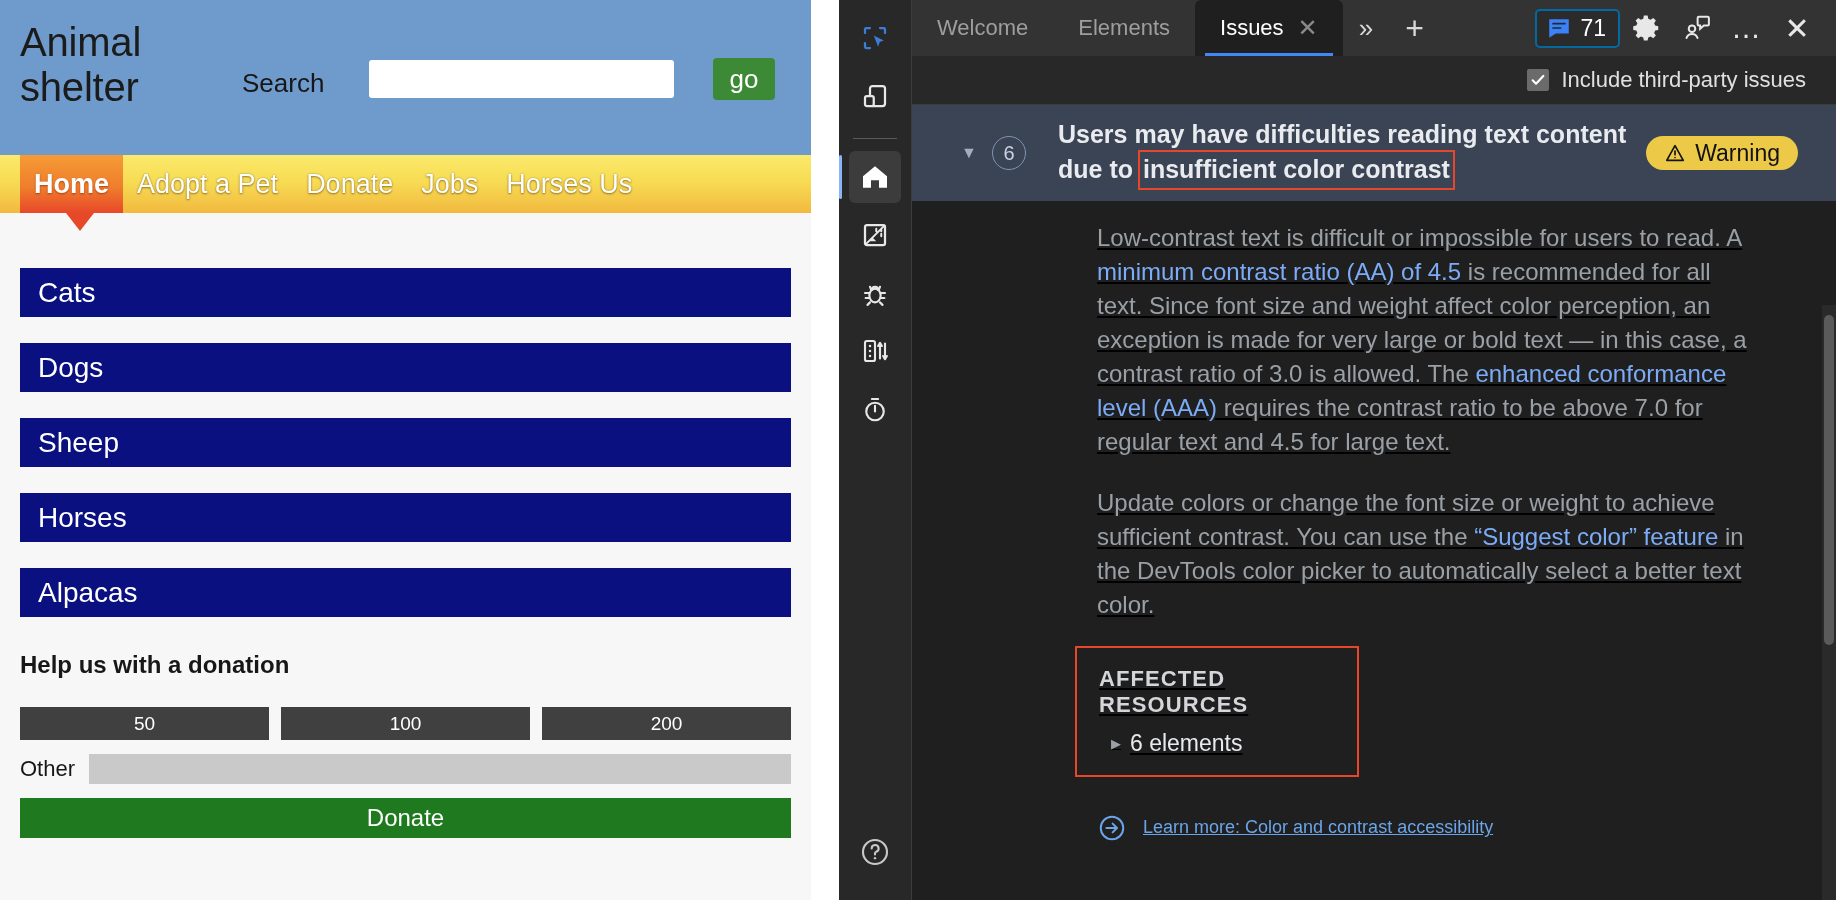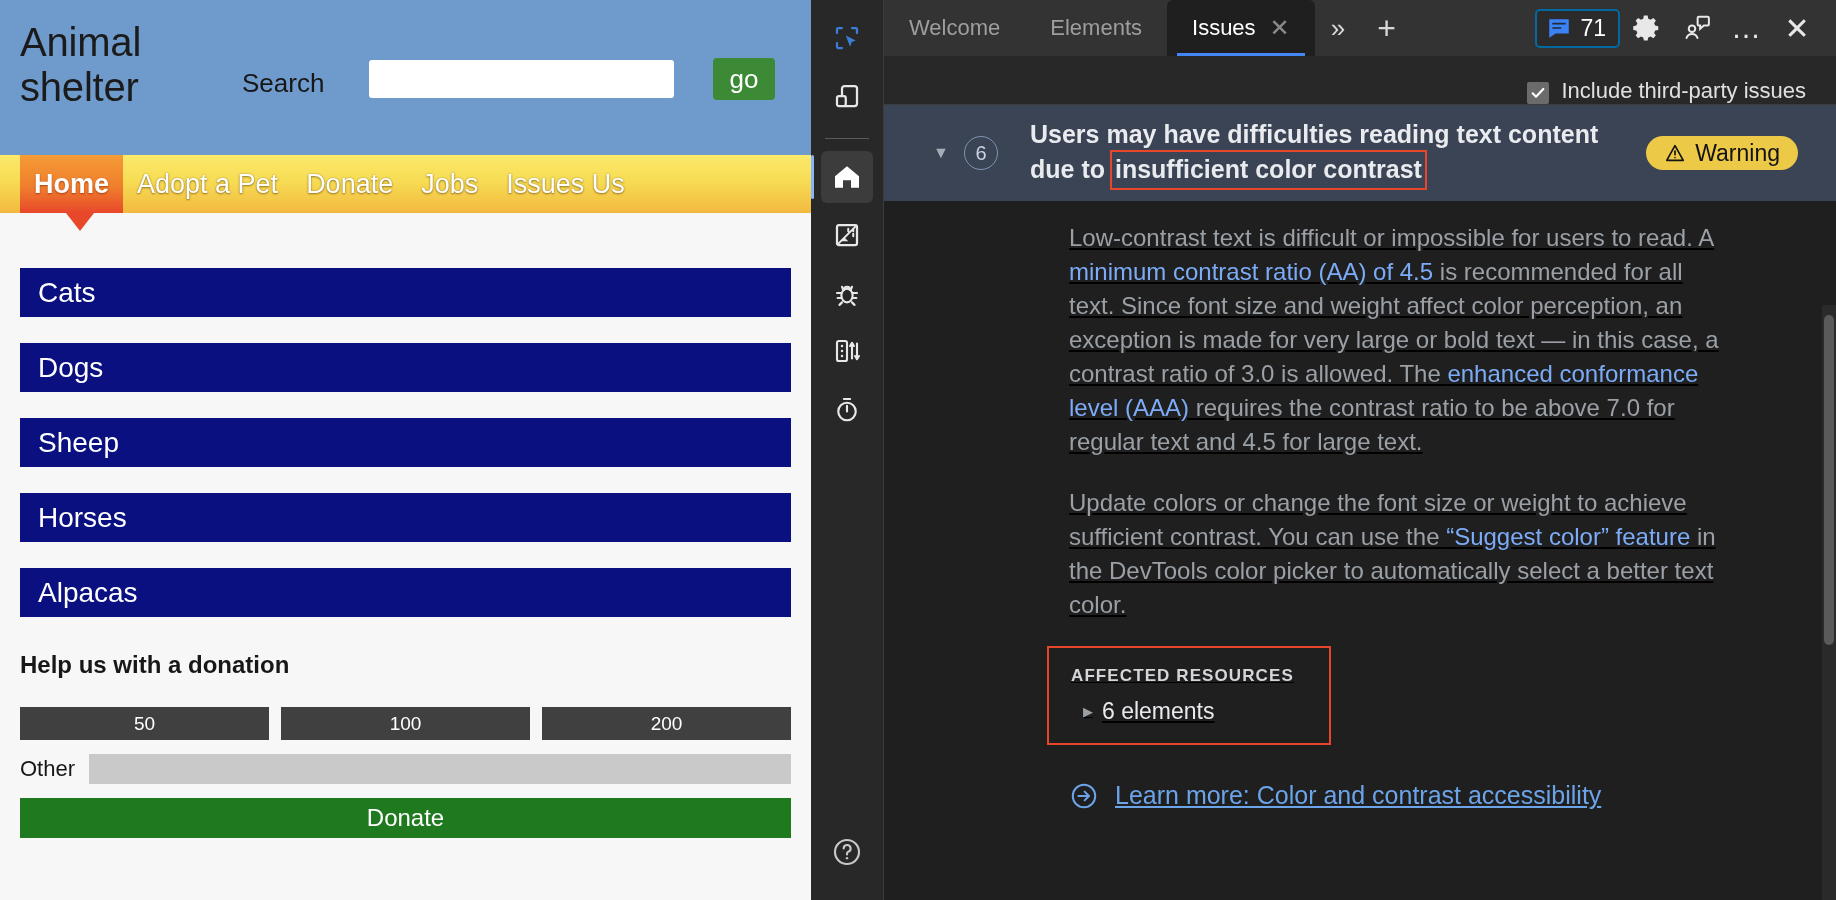--- a/index.html
+++ b/index.html
@@ -198,20 +198,21 @@
   }
 
   
   .devtools {
     flex: 1 1 auto;
     display: flex;
     background: #f9a8d4;
     height: 900px;
     position: relative;
     overflow: hidden;
+    margin-left: 28px;
   }
   .icon-rail {
     width: 72px;
     flex: 0 0 72px;
     background: #282828;
     border-right: 1px solid #3c3c3c;
     display: flex;
     flex-direction: column;
     align-items: center;
     padding-top: 12px;
@@ -340,21 +341,21 @@
     cursor: pointer;
     border-radius: 4px;
   }
 
   .thirdparty-bar {
     height: 48px;
     flex: 0 0 48px;
     background: #282828;
     border-bottom: 1px solid #3c3c3c;
     display: flex;
-    align-items: flex-end;
+    align-items: center;
     justify-content: flex-end;
     padding-right: 30px;
     gap: 12px;
   }
   .tp-check {
     width: 22px;
     height: 22px;
     background: #6b6b6b;
     border-radius: 2px;
     display: flex;
@@ -451,21 +452,21 @@
   .affected-box {
     margin-left: 165px;
     margin-top: 4px;
     outline: 2px solid #e8462a;
     width: 280px;
     padding: 18px 0 18px 22px;
     box-sizing: border-box;
   }
   .affected-title {
     color: #d4d6d9;
-    font-size: 17px;
+    font-size: 22px;
     letter-spacing: 1.1px;
     font-weight: bold;
     margin-bottom: 12px;
   }
   .affected-row {
     display: flex;
     align-items: center;
     gap: 9px;
     color: #e8eaed;
     font-size: 23px;
@@ -476,21 +477,21 @@
     color: #9aa0a6;
     font-size: 13px;
   }
   .learn-more {
     display: flex;
     align-items: center;
     gap: 16px;
     margin-left: 185px;
     margin-top: 38px;
     color: #6ba4e8;
-    font-size: 25px;
+    font-size: 18px;
     cursor: pointer;
   }
   .learn-more-text { text-decoration: underline; }
 
   .scrollbar-track {
     position: absolute;
     right: 0;
     top: 104px;
     bottom: 0;
     width: 14px;
@@ -519,21 +520,21 @@
       <div class="search-label">Search</div>
       <input class="search-input" type="text" value="" style="">
       <button class="go-button">go</button>
     </div>
 
     <div class="navbar">
       <div class="nav-item active">Home</div>
       <div class="nav-item">Adopt a Pet</div>
       <div class="nav-item">Donate</div>
       <div class="nav-item">Jobs</div>
-      <div class="nav-item">Issues Us</div>
+      <div class="nav-item">Horses Us</div>
       <div class="nav-caret"></div>
     </div>
 
     <div class="page-body">
       <div class="animal-list">
         <div class="animal-item">Cats</div>
         <div class="animal-item">Dogs</div>
         <div class="animal-item">Sheep</div>
         <div class="animal-item">Horses</div>
         <div class="animal-item">Alpacas</div>

